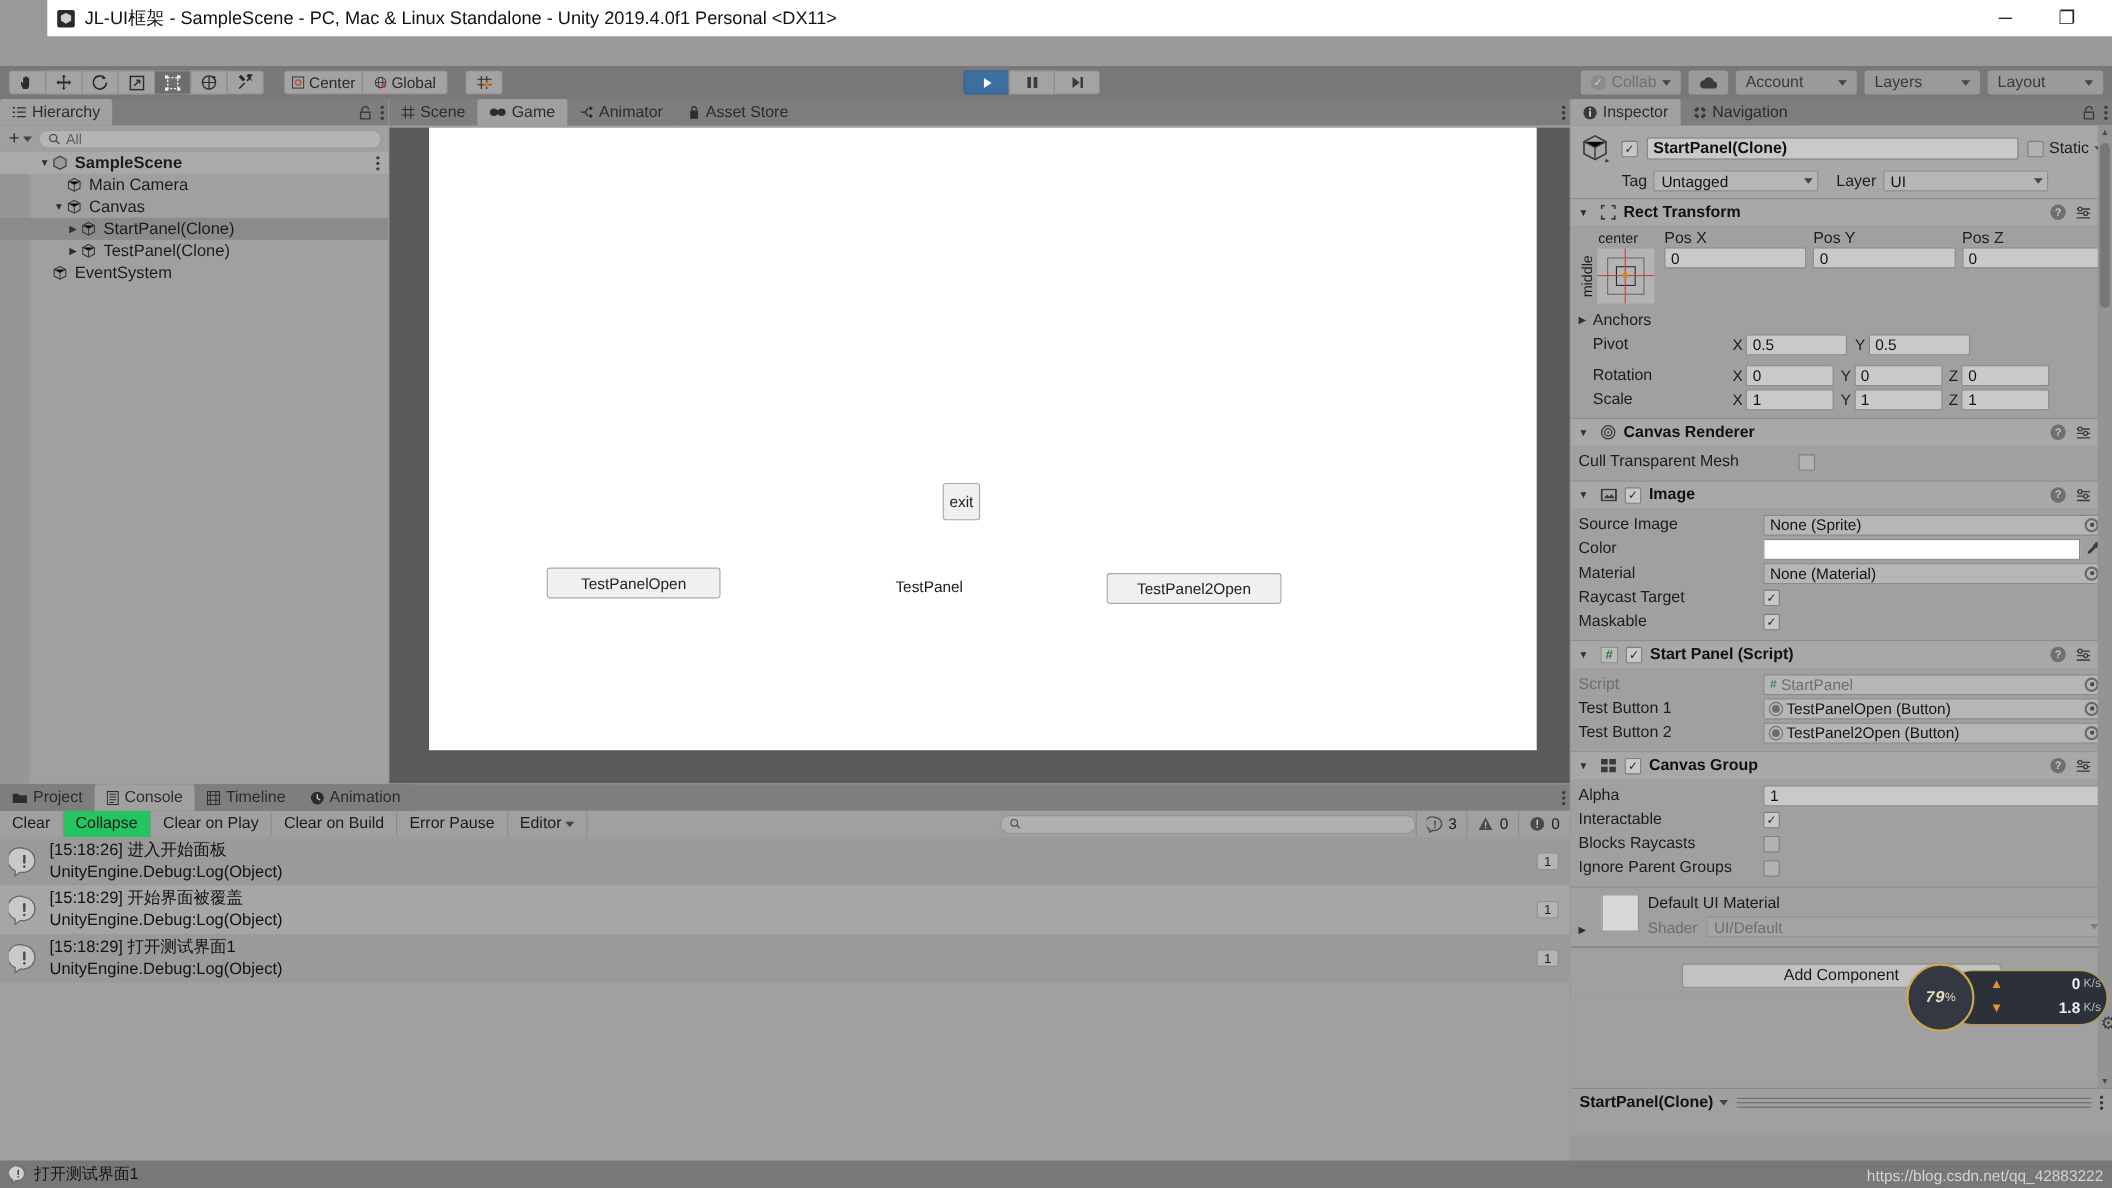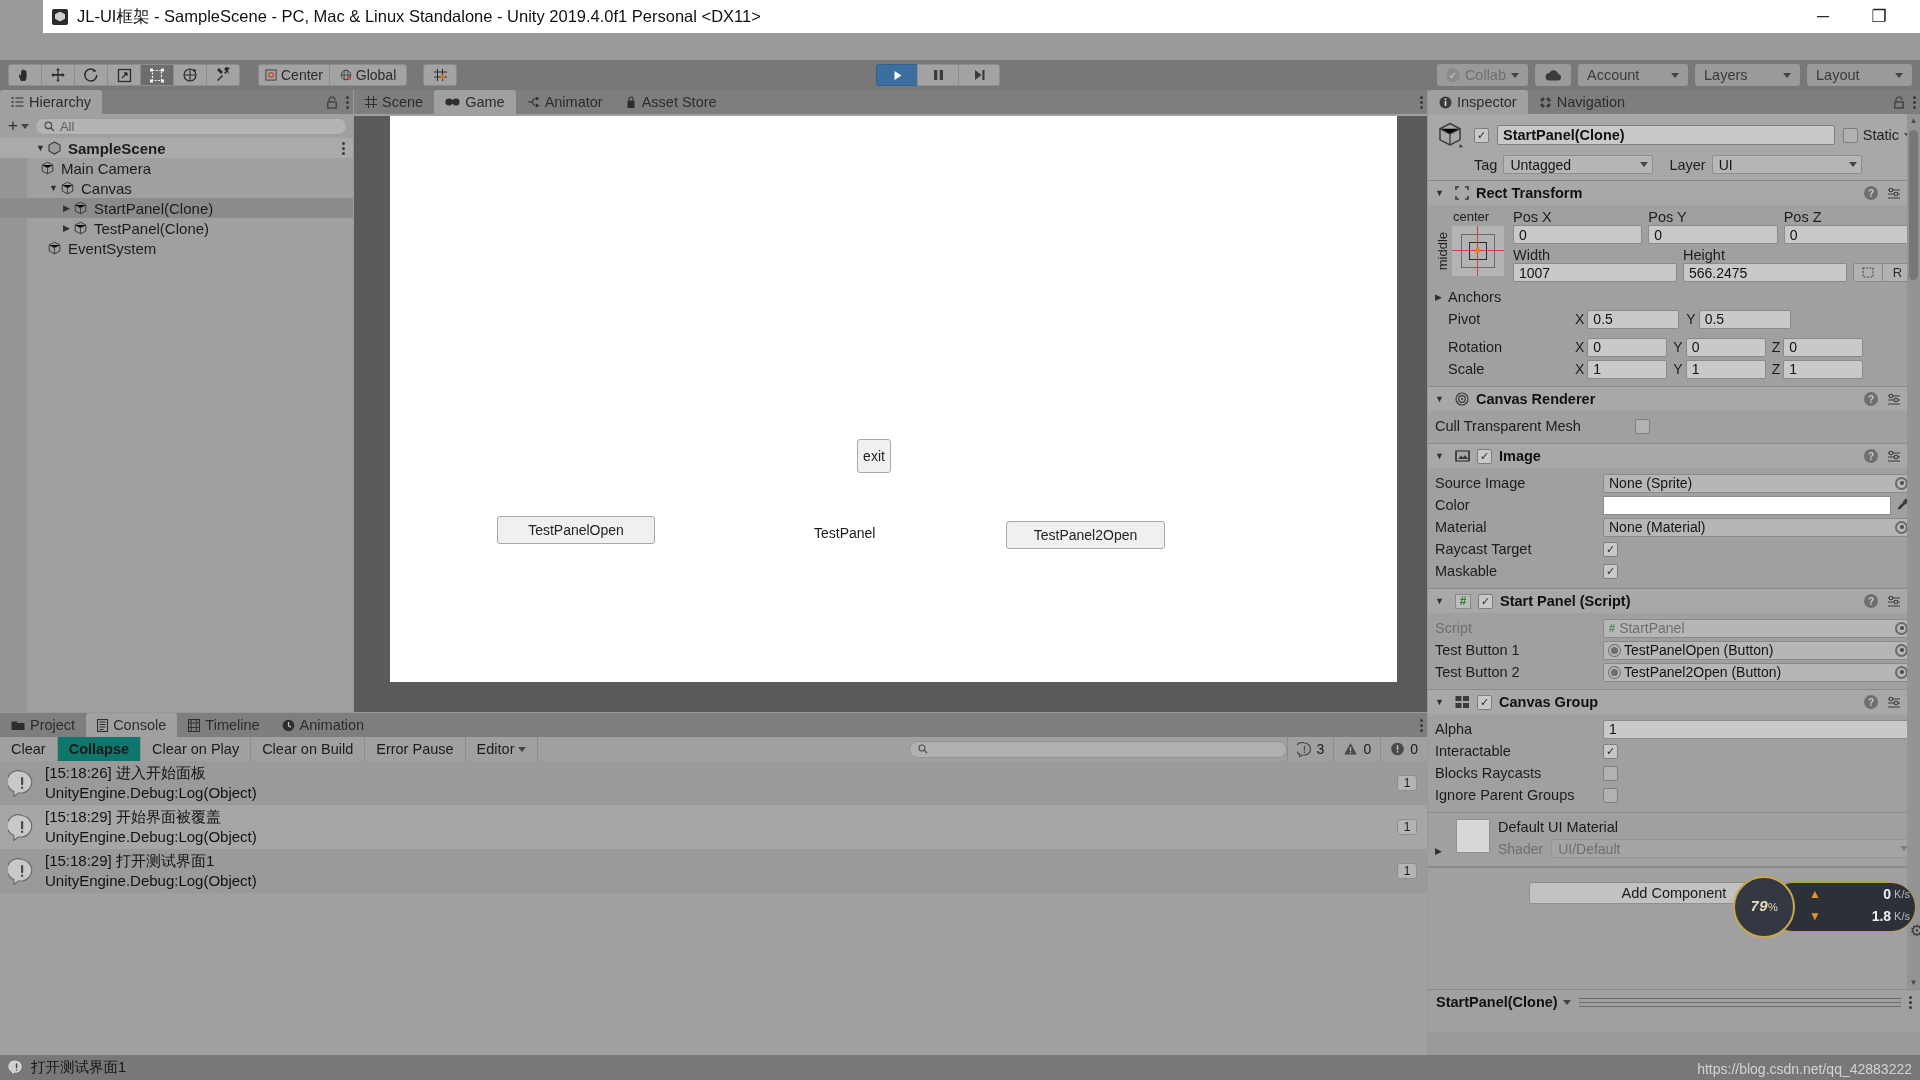--- a/index.html
+++ b/index.html
@@ -158,21 +158,21 @@
 
   .insp-footer { position: absolute; left: 0; bottom: 18px; width: 100%; height: 25px; background: #a0a0a0; display: flex; align-items: center; padding: 0 8px; gap: 8px; border-top: 1px solid #8b8b8b; }
   .footer-name { font-weight: bold; font-size: 14.5px; color: #111; display: flex; align-items: center; gap: 5px; }
   .footer-bars { flex: 1; height: 10px; display: flex; flex-direction: column; justify-content: center; gap: 3px; }
   .footer-bars i { display: block; height: 1px; background: #6c6c6c; }
 
   
   #console { left: 0; top: 713px; width: 1427px; height: 342px; }
   .con-toolbar { height: 24px; background: #a0a0a0; display: flex; align-items: center; font-size: 14.5px; color: #1b1b1b; }
   .con-btn { height: 24px; padding: 0 11px; display: flex; align-items: center; gap: 4px; border-right: 1px solid #8c8c8c; }
-  .con-btn.on { background: #0f766e; font-weight: bold; }
+  .con-btn.on { background: #22c55e; }
   .con-search { margin-left: auto; display: flex; align-items: center; gap: 0; }
   .con-searchfield { width: 378px; height: 17px; background: #b0b0b0; border: 1px solid #949494; border-radius: 9px; display: flex; align-items: center; padding: 0 8px; gap: 5px; color: #5d5d5d; font-size: 12px; }
   .con-count { height: 24px; padding: 0 9px; display: flex; align-items: center; gap: 5px; border-left: 1px solid #8c8c8c; font-size: 14px; color: #1b1b1b; }
   .con-list { position: absolute; left: 0; top: 48px; right: 0; bottom: 0; background: #a0a0a0; }
   .con-row { height: 44px; display: flex; align-items: center; padding: 0 8px; gap: 9px; position: relative; }
   .con-row.alt { background: #9a9a9a; }
   .con-row.lite { background: #a6a6a6; }
   .log-ico { width: 28px; height: 28px; flex: 0 0 auto; }
   .con-txt { display: flex; flex-direction: column; gap: 1px; font-size: 15px; color: #121212; line-height: 1.25; }
   .con-badge { position: absolute; right: 10px; width: 20px; height: 16px; background: #b4b4b4; border: 1px solid #8e8e8e; border-radius: 3px; display: flex; align-items: center; justify-content: center; font-size: 12px; color: #222; }
@@ -382,21 +382,21 @@
             </svg>
         </span>
         <span>SampleScene</span>
         <span class="dots3" style="position:absolute;right:8px;">
             <i></i>
             <i></i>
             <i></i>
           </span>
       </div>
 
-      <div class="hrow" style="padding-left:40px;">
+      <div class="hrow" style="padding-left:60px;">
         <span class="gicon">
           <svg width="15" height="14" viewBox="0 0 15 14">
               <path d="M7.5 1.2l5.3 2.8v6L7.5 12.8 2.2 10V4z" stroke="#3a3a3a" stroke-width="1" fill="none"></path>
               <path d="M2.2 4l5.3 2.8L12.8 4M7.5 6.8v6" stroke="#3a3a3a" stroke-width="0.9"></path>
             </svg>
         </span>
         <span>Main Camera</span>
       </div>
 
       <div class="hrow" style="padding-left:47px;">
@@ -649,44 +649,20 @@
                       <span>0</span>
                     </div>
                 </div>
                 <div style="flex:1;">
                   <div class="lbl">Pos Z</div>
                   <div class="ifield">
                       <span>0</span>
                     </div>
                 </div>
               </div>
-              <div style="display:flex;gap:6px;margin-top:3px;align-items:flex-end;">
-                <div style="flex:1;">
-                  <div class="lbl">Width</div>
-                  <div class="ifield">
-                      <span>1007</span>
-                    </div>
-                </div>
-                <div style="flex:1;">
-                  <div class="lbl">Height</div>
-                  <div class="ifield">
-                      <span>566.2475</span>
-                    </div>
-                </div>
-                <div style="display:flex;flex:0 0 auto;">
-                  <div style="width:30px;height:19px;background:#b2b2b2;border:1px solid #8a8a8a;border-radius:2px 0 0 2px;display:flex;align-items:center;justify-content:center;">
-                    <svg width="12" height="11" viewBox="0 0 12 11">
-                        <rect x="1" y="1" width="10" height="9" stroke="#4a4a4a" stroke-width="1.1" fill="none" stroke-dasharray="2 1.3"></rect>
-                      </svg>
-                  </div>
-                  <div style="width:30px;height:19px;background:#b2b2b2;border:1px solid #8a8a8a;border-left:none;border-radius:0 2px 2px 0;display:flex;align-items:center;justify-content:center;font-size:13px;color:#2a2a2a;">
-                    <span>R</span>
-                  </div>
-                </div>
-              </div>
             </div>
           </div>
           <div class="frow" style="margin-top:4px;">
             <span class="twist">▶</span>
             <span class="lbl">Anchors</span>
           </div>
           <div class="frow">
             <span class="fl" style="padding-left:13px;">Pivot</span>
             <span class="axis-lbl">X</span>
             <span class="ifield" style="width:92px;">

